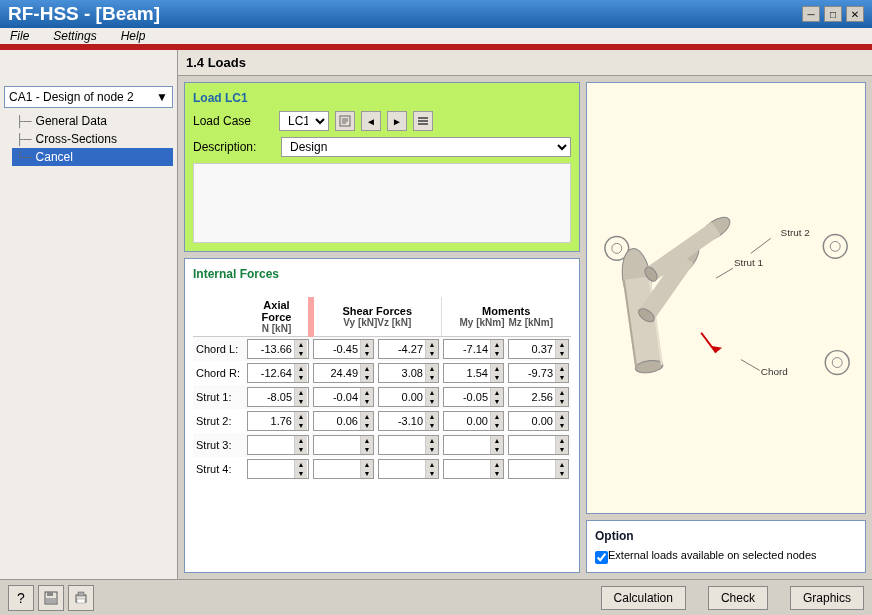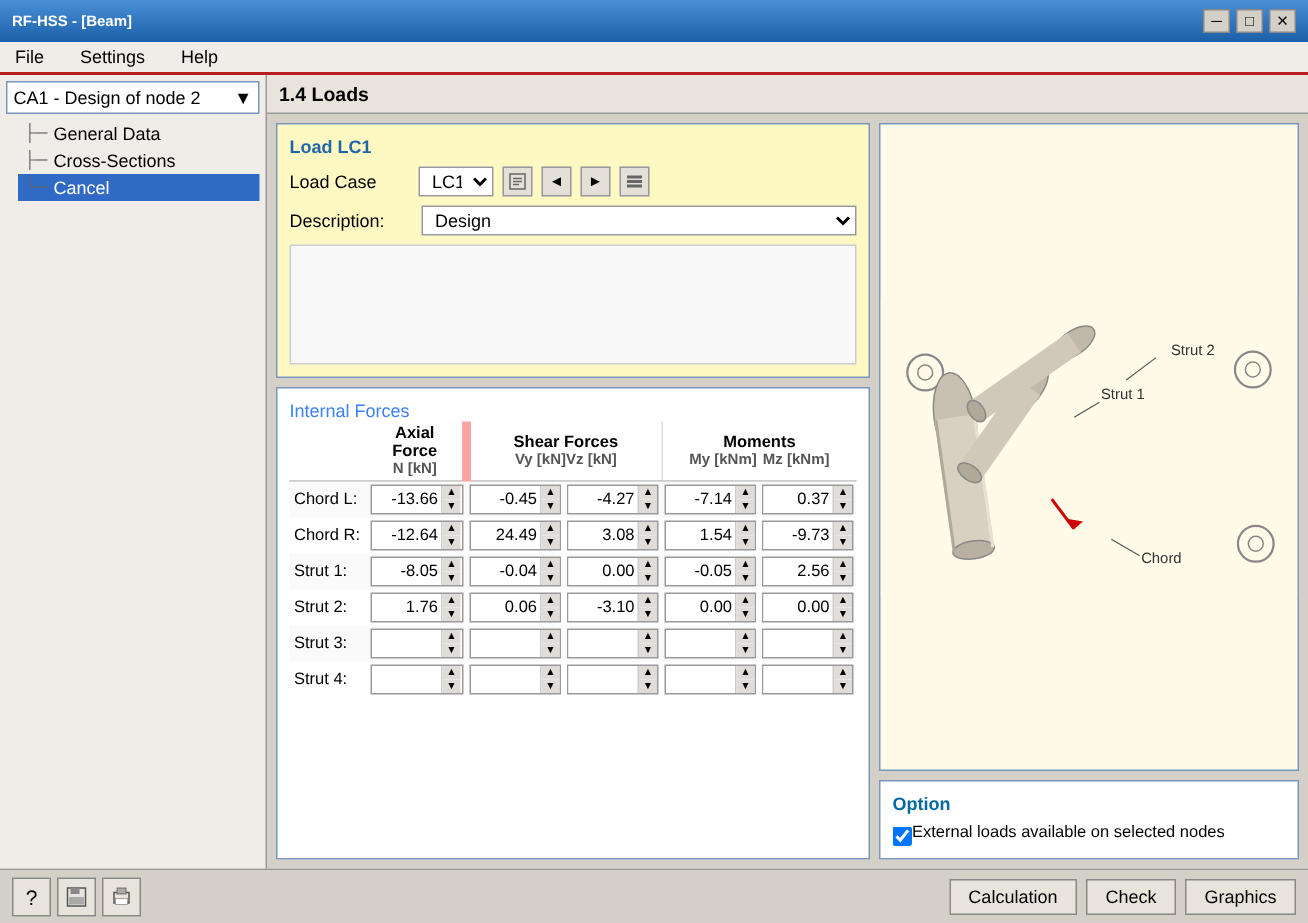--- a/index.html
+++ b/index.html
@@ -8,33 +8,33 @@
     
     .title-bar {
       background: linear-gradient(to bottom, #4a90d9, #1a5fa8);
       color: white;
       padding: 4px 8px;
       display: flex;
       align-items: center;
       justify-content: space-between;
       height: 28px;
     }
-    .title-bar-title { font-size: 10px; font-weight: bold; }
+    .title-bar-title { font-size: 19px; font-weight: bold; }
     .title-bar-controls { display: flex; gap: 4px; }
     .title-btn {
       width: 18px; height: 16px; background: #d4d0c8; border: 1px solid #888;
       cursor: pointer; display: flex; align-items: center; justify-content: center;
       font-size: 10px; color: #000;
     }
     .title-btn.close { background: #d4d0c8; }
     
     
     .menu-bar {
-      background: #f0ede8; border-bottom: 2px solid #b91c1c;
-      padding: 2px 4px; display: flex; gap: 12px; height: 22px; align-items: center;
+      background: #f0ede8; border-bottom: 6px solid #b91c1c;
+      padding: 2px 4px; display: flex; gap: 12px; height: 22px; align-items: center; font-style: italic;
     }
     .menu-item { padding: 2px 6px; cursor: pointer; font-size: 12px; }
     
     
     .main-container {
       display: flex;
       height: calc(615px - 28px - 22px - 36px);
       background: #d4d0c8;
     }
     
@@ -43,20 +43,21 @@
       width: 178px;
       background: #f0ede8;
       border-right: 1px solid #999;
       padding: 4px;
     }
     .sidebar-dropdown {
       width: 100%; background: white; border: 1px solid #7a96bf;
       padding: 2px 4px; font-size: 12px; cursor: pointer; margin-bottom: 4px;
       display: flex; align-items: center; justify-content: space-between;
       height: 22px;
+      margin-top: 32px;
     }
     .sidebar-section { font-weight: bold; font-size: 12px; padding: 3px 2px; }
     .sidebar-tree { padding-left: 8px; }
     .sidebar-leaf {
       padding: 2px 4px; cursor: pointer; font-size: 12px;
       display: flex; align-items: center; gap: 4px;
     }
     .sidebar-leaf.active { background: #316ac5; color: white; }
     .tree-line { color: #666; font-size: 11px; }
     
@@ -91,21 +92,21 @@
     
     .left-panel {
       flex: 1;
       display: flex;
       flex-direction: column;
       gap: 6px;
     }
     
     
     .load-box {
-      background: #fef9c3;
+      background: #bef264;
       border: 1px solid #7a96bf;
       padding: 8px;
     }
     .box-title {
       color: #2266aa;
       font-weight: bold;
       font-size: 12px;
       margin-bottom: 6px;
     }
     .load-case-row {
@@ -141,21 +142,21 @@
       margin-top: 6px;
     }
     
     
     .forces-box {
       background: white;
       border: 1px solid #7a96bf;
       padding: 8px;
       flex: 1;
     }
-    .forces-title { color: #3b82f6; font-weight: normal; margin-bottom: 0; }
+    .forces-title { color: #15803d; font-weight: bold; margin-bottom: 16px; }
     
     .forces-table { width: 100%; border-collapse: collapse; }
     .forces-table th {
       font-size: 11px; font-weight: bold; text-align: center;
       padding: 2px 2px; border-bottom: 1px solid #ccc;
     }
     .forces-table td {
       padding: 2px 3px; font-size: 11px; text-align: left;
     }
     .forces-table .row-label { font-size: 11px; padding-right: 4px; white-space: nowrap; }
@@ -197,37 +198,37 @@
       position: relative;
       overflow: hidden;
     }
     
     
     .option-box {
       background: white;
       border: 1px solid #7a96bf;
       padding: 8px;
     }
-    .option-title { color: #0369a1; font-weight: bold; margin-bottom: 6px; font-size: 12px; }
+    .option-title { color: #0f172a; font-weight: bold; margin-bottom: 6px; font-size: 12px; }
     .option-checkbox { display: flex; align-items: flex-start; gap: 0; font-size: 11px; }
     .option-checkbox input { margin-top: 2px; }
     
     
     .bottom-bar {
       height: 36px;
       background: #d4d0c8;
       border-top: 1px solid #999;
       display: flex;
       align-items: center;
       padding: 0 8px;
       justify-content: space-between;
     }
     .bottom-left { display: flex; gap: 4px; }
     .bottom-right { display: flex; gap: 6px; }
-    .bottom-center { display: flex; gap: 6px; }
+    .bottom-center { display: flex; gap: 22px; }
     
     .action-btn {
       height: 24px; padding: 0 12px;
       background: #e8e4dc; border: 1px solid #888;
       cursor: pointer; font-size: 12px;
     }
     .action-btn.primary {
       background: #e8e4dc; border: 2px solid #316ac5;
     }
     

